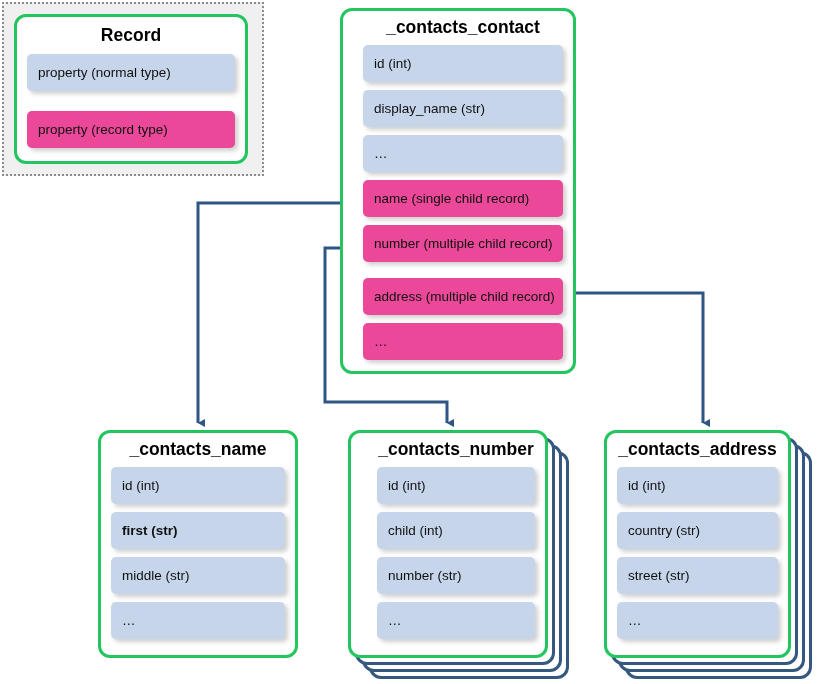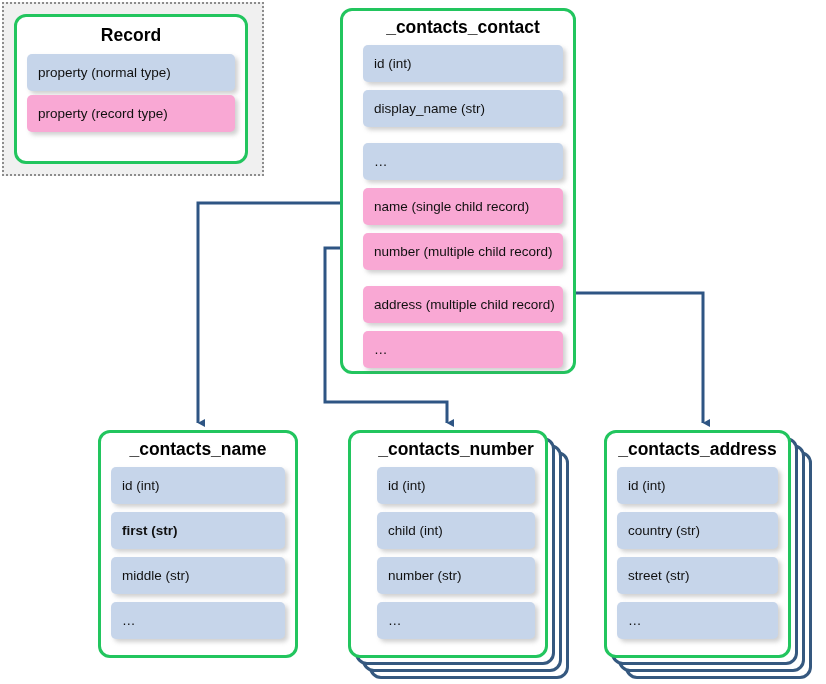--- a/index.html
+++ b/index.html
@@ -60,21 +60,21 @@
     box-sizing: border-box;
     display: flex;
     align-items: center;
     padding-left: 11px;
     font-size: 13.5px;
     color: #101010;
     box-shadow: 3px 3px 4px rgba(120,120,120,0.35);
     white-space: nowrap;
   }
   .row.normal { background: #c6d5ea; }
-  .row.record { background: #f9a8d4; }
+  .row.record { background: #ec4899; }
 
   
   .stack-shadow {
     position: absolute;
     background: #ffffff;
     border: 3px solid #35587f;
     border-radius: 12px;
     box-sizing: border-box;
     z-index: 1;
   }
@@ -106,36 +106,36 @@
     <path d="M345,248 L325,248 L325,402 L447,402 L447,423" fill="none" stroke="#2e5584" stroke-width="3" marker-end="url(#arrowhead)"></path>
 
     <path d="M565,293 L703,293 L703,423" fill="none" stroke="#2e5584" stroke-width="3" marker-end="url(#arrowhead)"></path>
   </svg>
 
   <div class="legend-frame"></div>
 
   <div class="card" style="left:14px; top:14px; width:234px; height:150px; padding:8px 10px 10px 10px;">
     <div class="card-title" style="margin-bottom:8px;">Record</div>
     <div class="rows">
-      <div class="row normal" style="margin-bottom:4px;">
+      <div class="row normal" style="margin-bottom:20px;">
         <span>property (normal  type)</span>
       </div>
       <div class="row record">
         <span>property (record type)</span>
       </div>
     </div>
   </div>
 
   <div class="card" style="left:340px; top:8px; width:236px; height:366px; padding:6px 10px 10px 20px;">
     <div class="card-title" style="margin-bottom:7px;">_contacts_contact</div>
     <div class="rows">
       <div class="row normal" style="margin-bottom:8px;">
         <span>id  (int)</span>
       </div>
-      <div class="row normal" style="margin-bottom:16px;">
+      <div class="row normal" style="margin-bottom:8px;">
         <span>display_name  (str)</span>
       </div>
       <div class="row normal" style="margin-bottom:8px;">
         <span>…</span>
       </div>
       <div class="row record" style="margin-bottom:8px;">
         <span>name (single  child  record)</span>
       </div>
       <div class="row record" style="margin-bottom:16px;">
         <span>number (multiple child record)</span>

